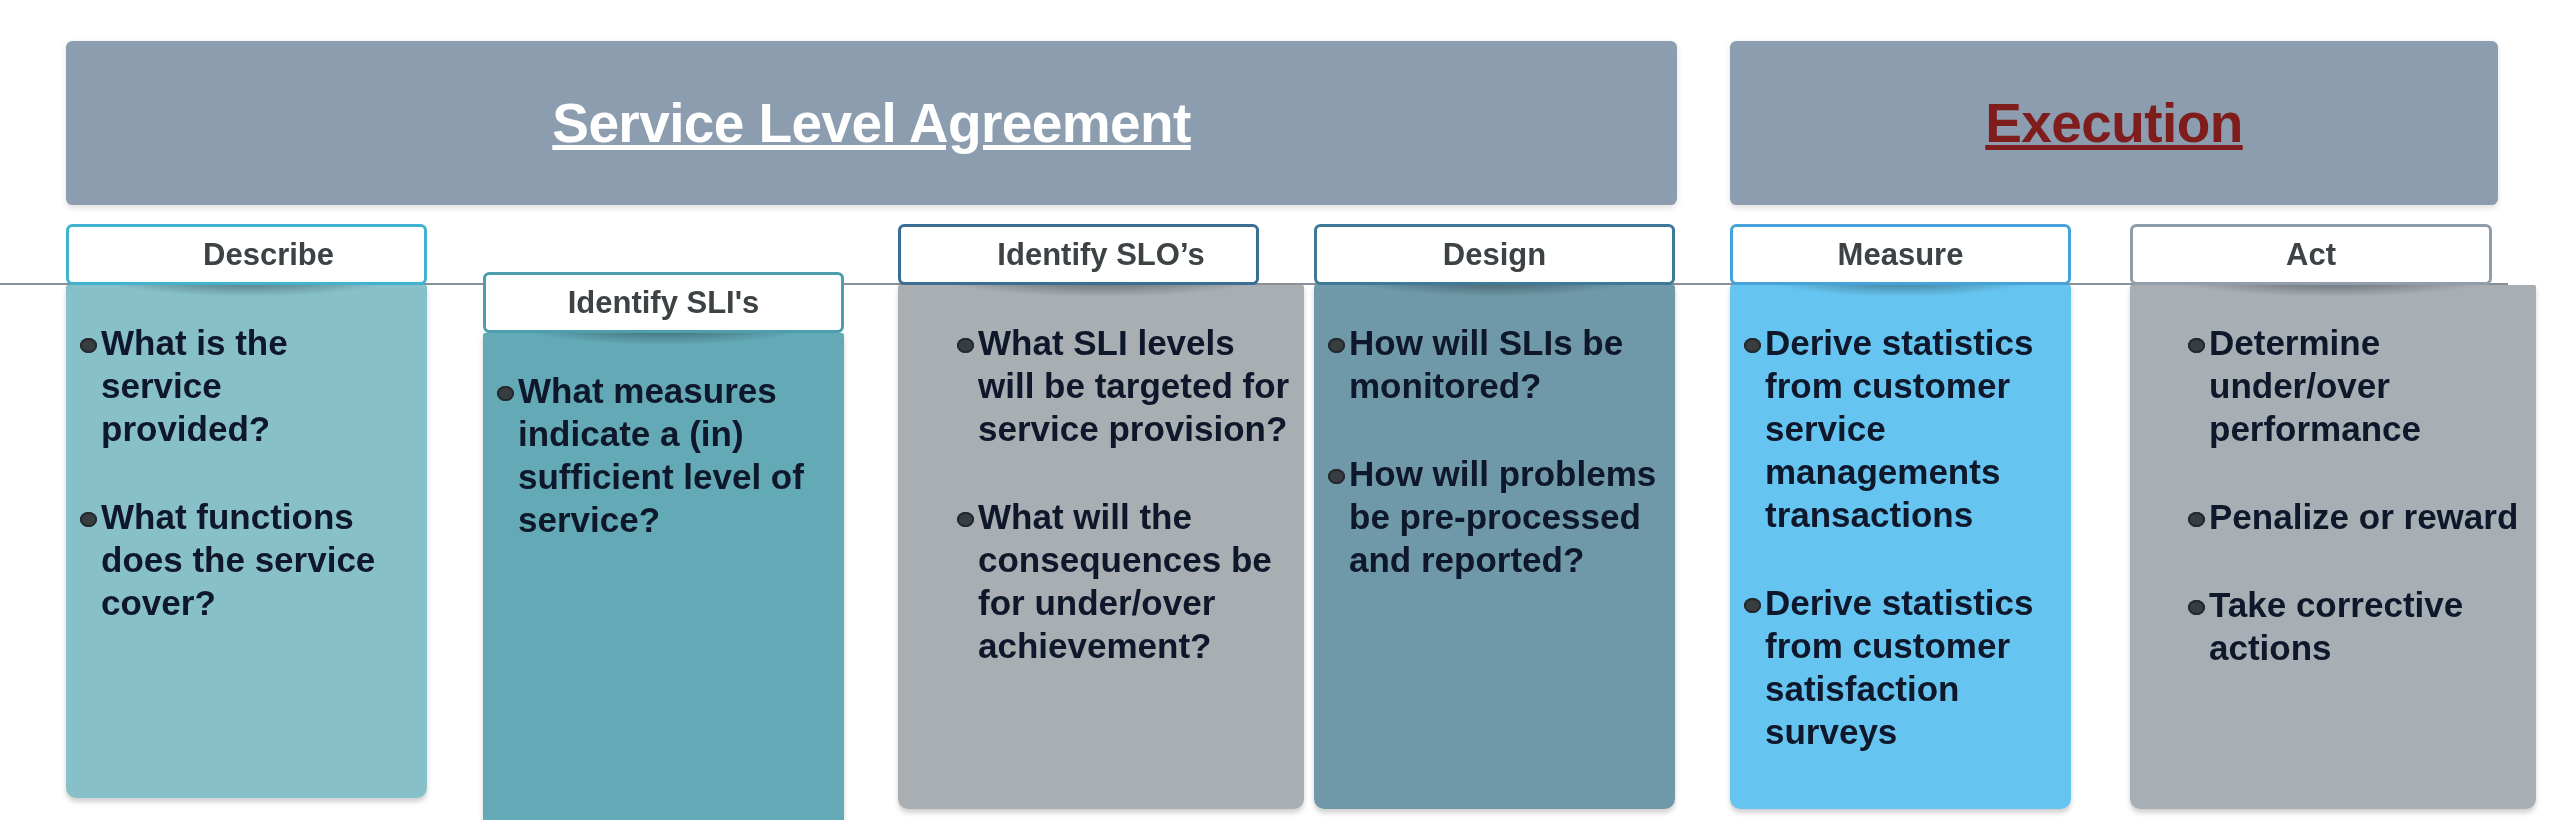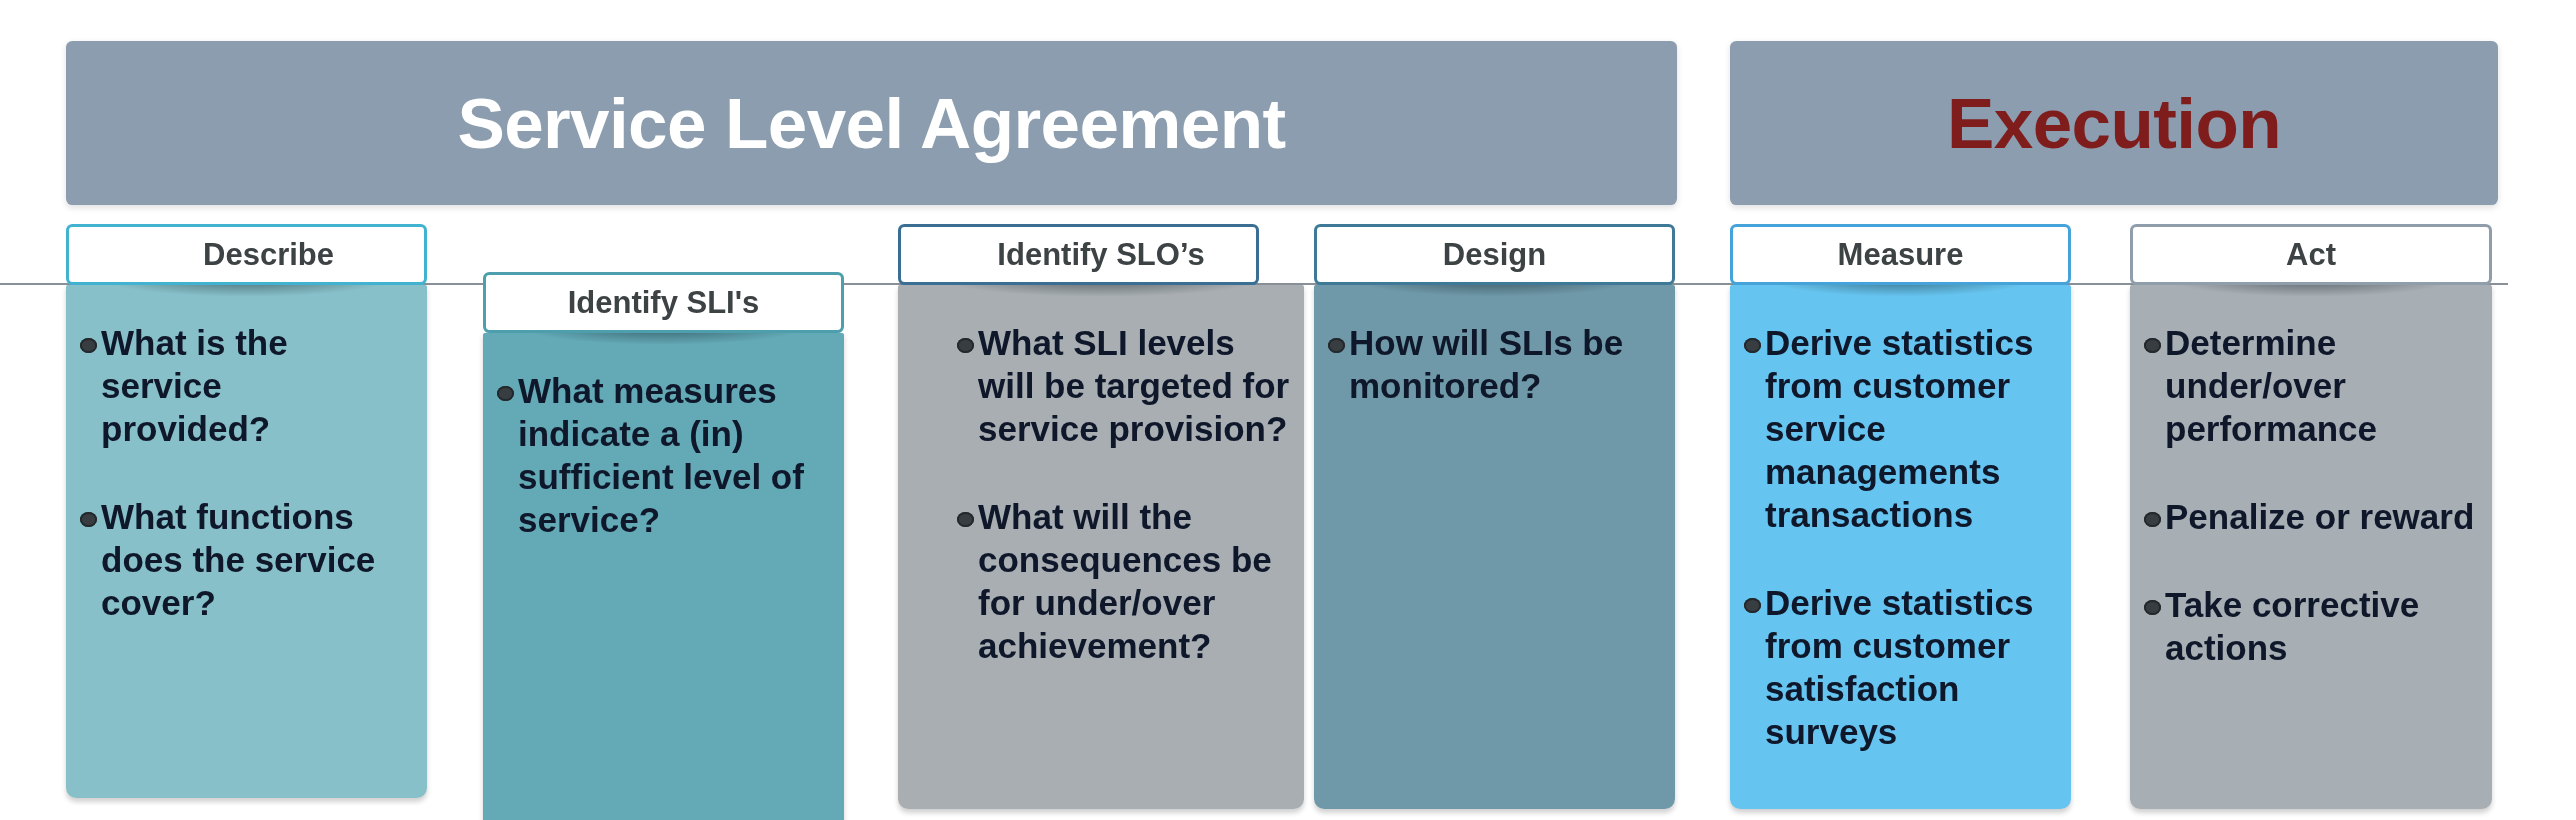--- a/index.html
+++ b/index.html
@@ -20,24 +20,25 @@
     border-radius: 6.4px;
     display: flex;
     align-items: center;
     justify-content: center;
     box-shadow: 0 2.6px 6.4px rgba(0,0,0,0.12);
     z-index: 1;
   }
   .band.s1 { left: 66px;  width: 1611px; }
   .band.s2 { left: 1730px; width: 768px; }
   .band-title {
-    font-size: 71px;
+    font-size: 55px;
     font-weight: 800;
     letter-spacing: -0.6px;
     white-space: nowrap;
+    text-decoration: underline;
   }
 
   
   .divider {
     position: absolute;
     left: 0;
     top: 283px;
     width: 2508px;
     height: 1.9px;
     z-index: 1;
@@ -175,20 +176,23 @@
       </ul>
     </div>
   </div>
 
   <div class="col c4">
     <div class="col-header" style="border-color: rgb(62, 122, 152);">Design</div>
     <div class="col-body" style="background: rgb(111, 153, 169);">
       <ul class="bullets">
         <li class="bullet">How will SLIs be
 monitored?</li>
+        <li class="bullet">How will problems
+be pre-processed
+and reported?</li>
       </ul>
     </div>
   </div>
 
   <div class="col c5">
     <div class="col-header" style="border-color: rgb(69, 163, 218);">Measure</div>
     <div class="col-body" style="background: rgb(102, 197, 240);">
       <ul class="bullets">
         <li class="bullet">Derive statistics
 from customer
@@ -198,21 +202,21 @@
         <li class="bullet">Derive statistics
 from customer
 satisfaction
 surveys</li>
       </ul>
     </div>
   </div>
 
   <div class="col c6">
     <div class="col-header" style="border-color: rgb(144, 158, 171);">Act</div>
-    <div class="col-body" style="background: rgb(167, 174, 180);">
+    <div class="col-body" style="background: rgb(167, 174, 180); padding-left: 44px;">
       <ul class="bullets">
         <li class="bullet">Determine
 under/over
 performance</li>
         <li class="bullet">Penalize or reward</li>
         <li class="bullet">Take corrective
 actions</li>
       </ul>
     </div>
   </div>

